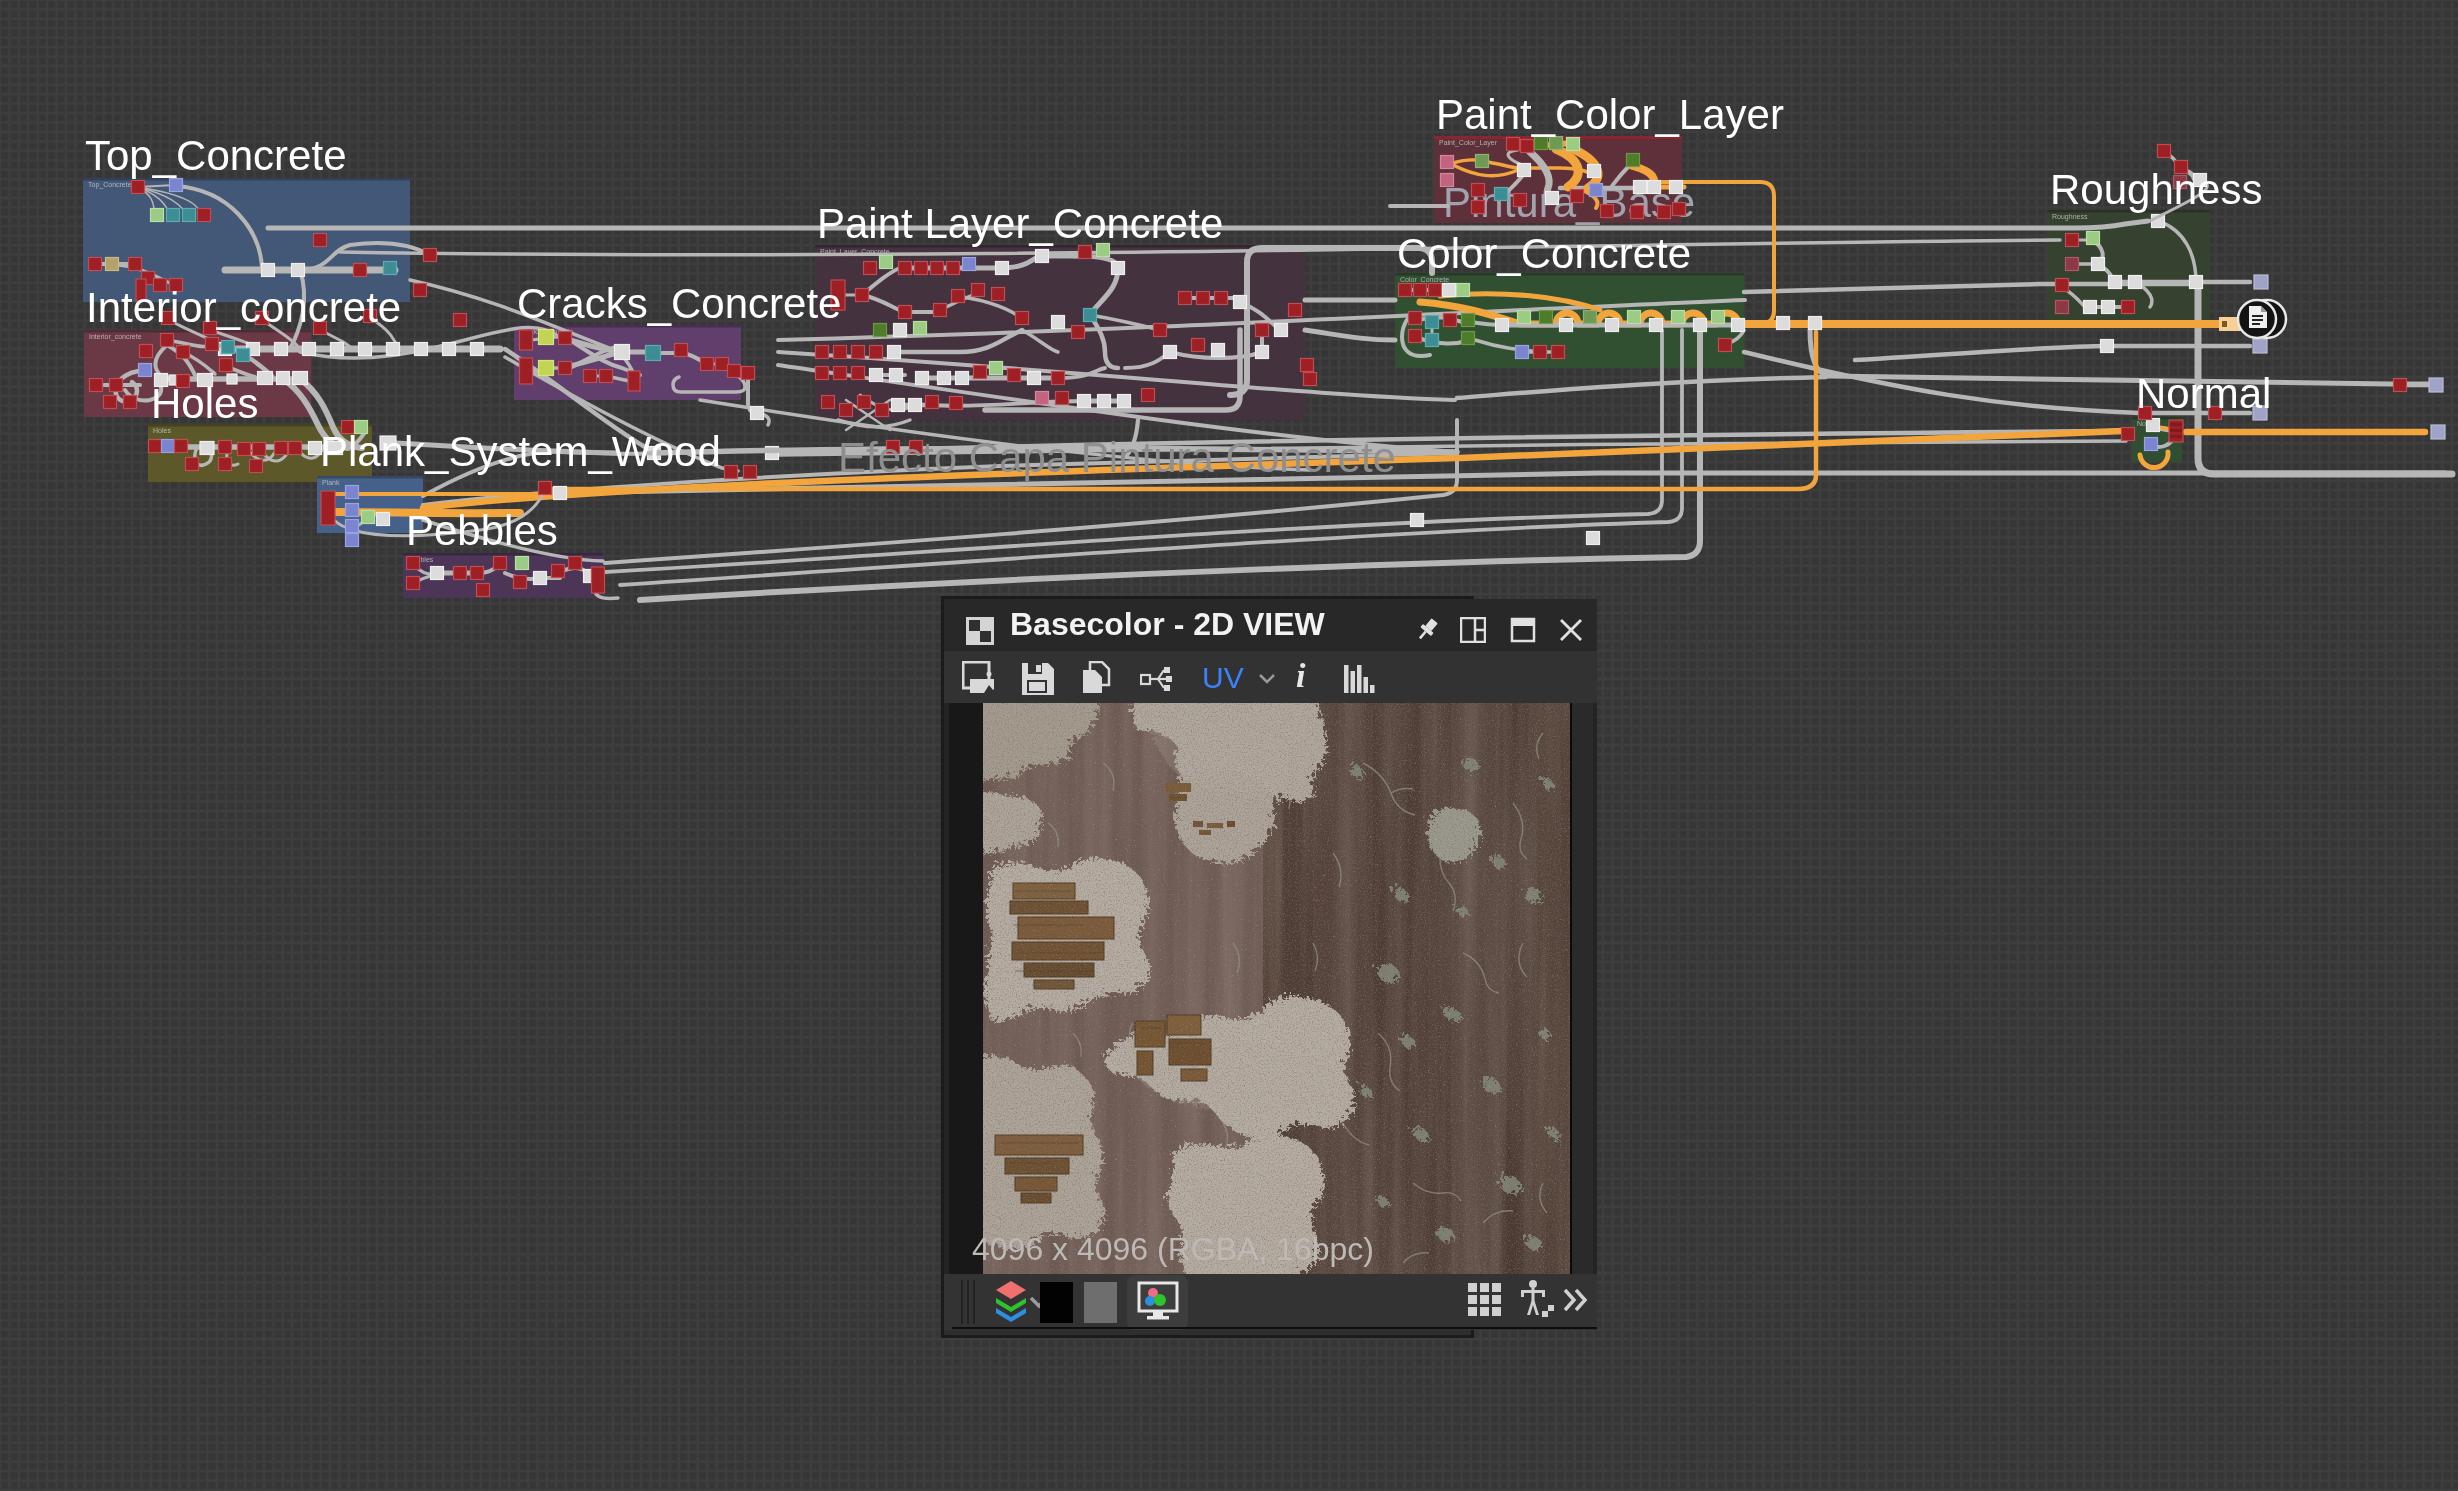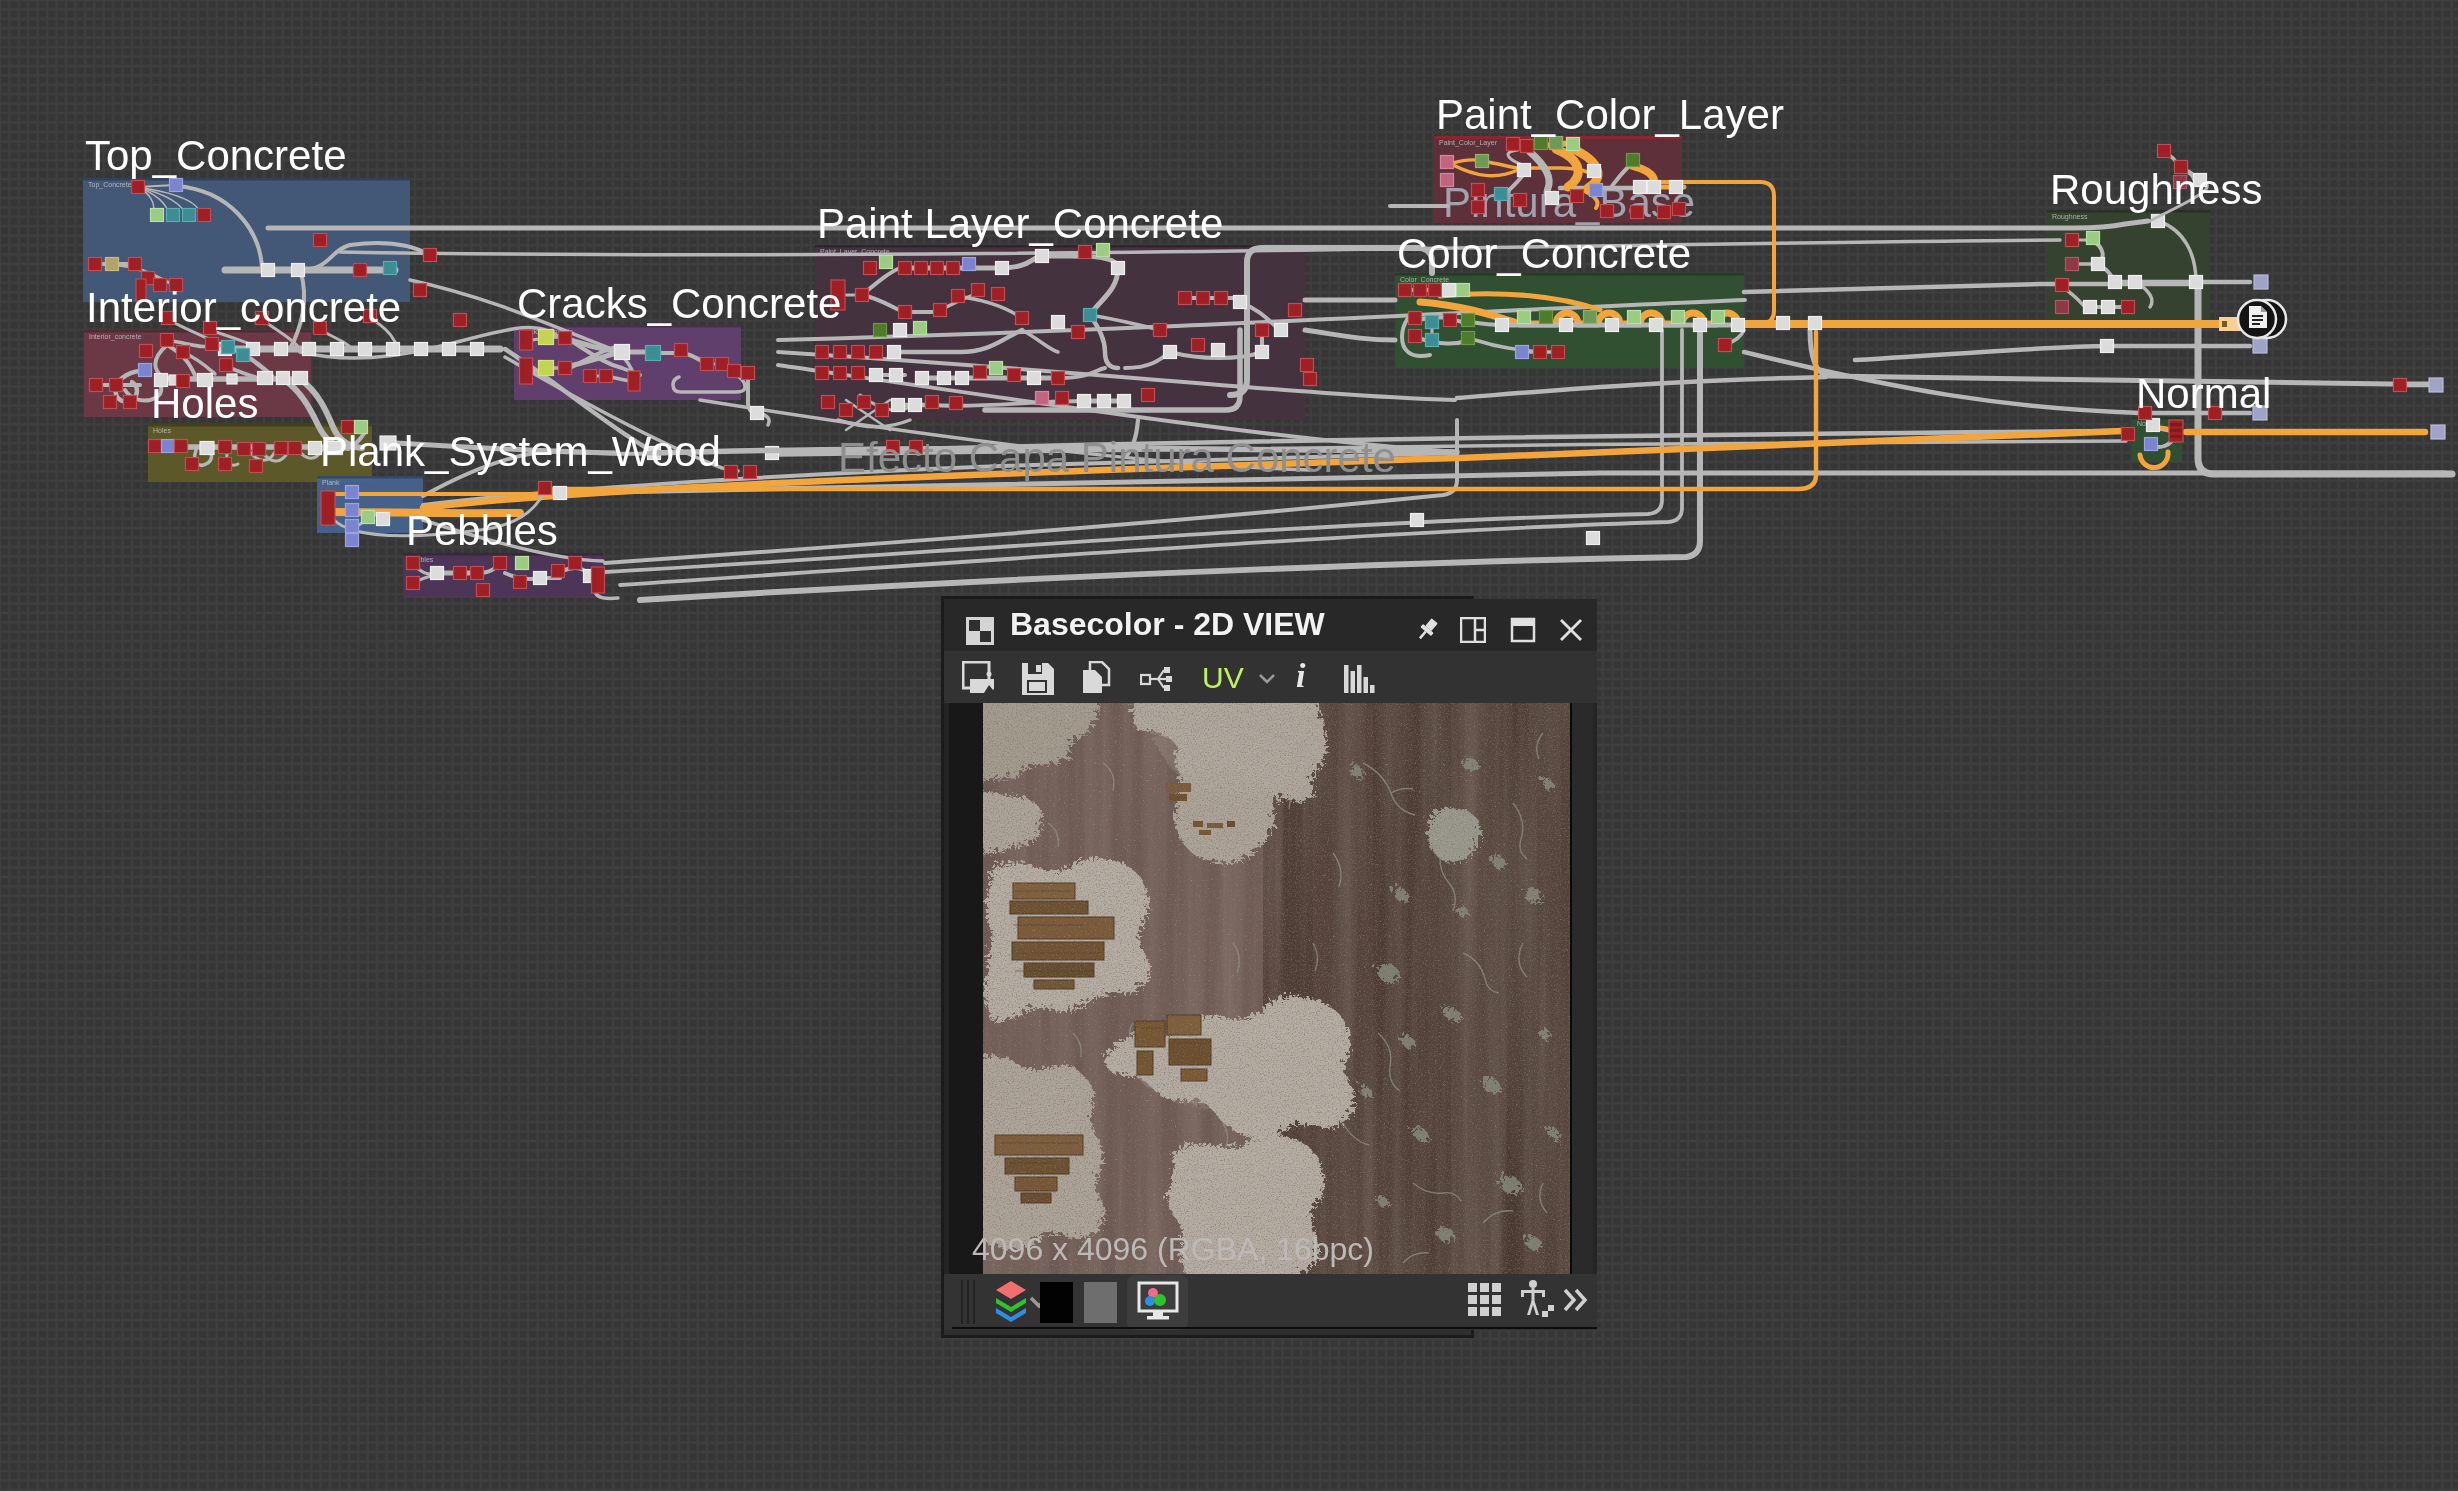--- a/index.html
+++ b/index.html
@@ -594,21 +594,21 @@
 <svg style="position:absolute;left:196px;top:66px" width="32" height="28">
       <rect x="1" y="10" width="9" height="9" fill="none" stroke="#d9d9d9" stroke-width="2.2"></rect>
       <line x1="10" y1="14" x2="18" y2="14" stroke="#d9d9d9" stroke-width="2.2"></line>
       <line x1="18" y1="14" x2="24" y2="5" stroke="#d9d9d9" stroke-width="2.2"></line>
       <line x1="18" y1="14" x2="26" y2="14" stroke="#d9d9d9" stroke-width="2.2"></line>
       <line x1="18" y1="14" x2="24" y2="23" stroke="#d9d9d9" stroke-width="2.2"></line>
       <rect x="24" y="2" width="6" height="6" fill="#d9d9d9"></rect>
       <rect x="26" y="11" width="6" height="6" fill="#d9d9d9"></rect>
       <rect x="24" y="20" width="6" height="6" fill="#d9d9d9"></rect>
     </svg>
-<div style="position:absolute;left:258px;top:62px;font-size:30px;color:#bef264;">UV</div>
+<div style="position:absolute;left:258px;top:62px;font-size:30px;color:#3b82f6;">UV</div>
 <svg style="position:absolute;left:314px;top:74px" width="18" height="12">
       <path d="M2,2 l7,7 7,-7" fill="none" stroke="#9a9a9a" stroke-width="2.5"></path>
     </svg>
 <div style="position:absolute;left:352px;top:58px;font-size:34px;font-style:italic;font-weight:bold;font-family:'Liberation Serif', serif;color:#e8e8e8;">i</div>
 <svg style="position:absolute;left:398px;top:62px" width="36" height="36">
       <g fill="#d9d9d9">
         <rect x="2" y="4" width="4.5" height="28"></rect>
         <rect x="8.5" y="10" width="4.5" height="22"></rect>
         <rect x="15" y="4" width="4.5" height="28"></rect>
         <rect x="21.5" y="16" width="4.5" height="16"></rect>

